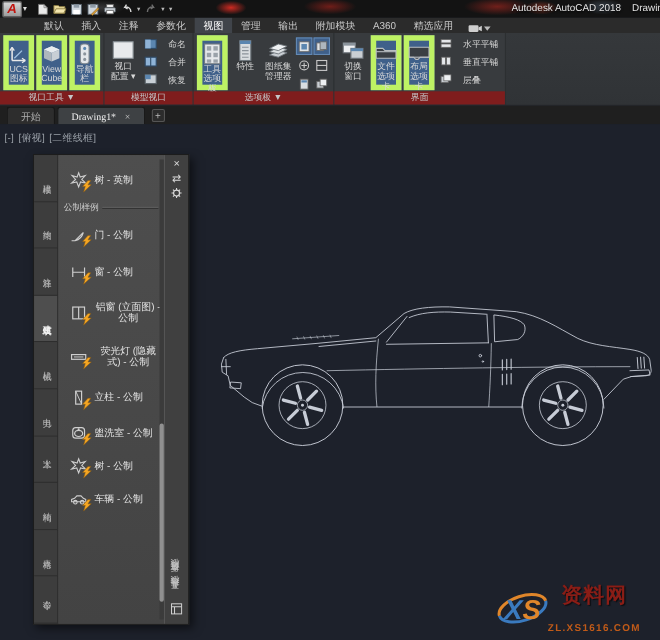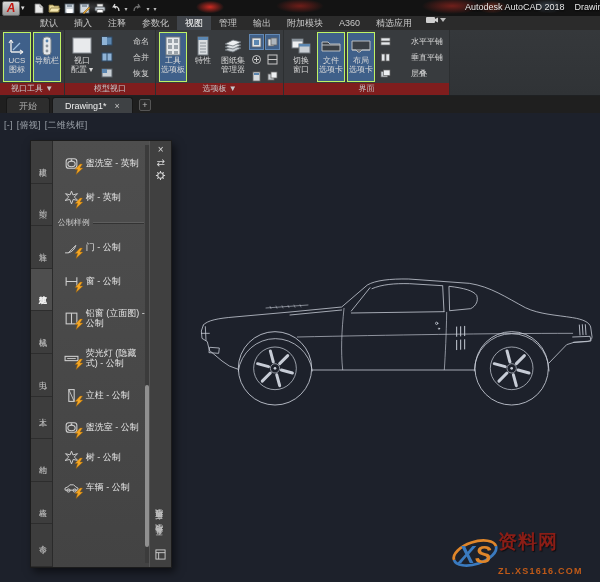--- a/index.html
+++ b/index.html
@@ -23,55 +23,55 @@
     font-size:12px; line-height:13px; text-align:center; }
   .logo-dd { color:#ddd; font-size:7px; margin:0 3px 0 1px; }
   .qat { display:flex; align-items:center; gap:4px; margin-left:6px; }
   .qat svg { display:block; }
   .qat .dd { color:#bbb; font-size:6px; }
   .win-title { position:absolute; left:465px; top:2px; white-space:nowrap; color:#e6e6e6; font-size:9px;
     text-shadow:0 1px 2px #000; width:135px; overflow:hidden; }
   .win-title span { margin-right:10px; }
 
   
-  .ribbon-tabs { height:14px; background:#2b2b2b; display:flex; align-items:flex-start; padding-left:32px; }
+  .ribbon-tabs { height:14px; background:#2b2b2b; display:flex; align-items:flex-end; padding-left:32px; }
   .rtab { color:#c9c9c9; font-size:9px; line-height:14px; padding:0 8px; cursor:default; }
   .rtab.active { background:#40444a; color:#fff; }
   .camera-btn { display:flex; align-items:center; gap:2px; padding:0 6px; }
   .tri-down { width:0; height:0; border-left:3px solid transparent; border-right:3px solid transparent; border-top:4px solid #bbb; }
 
   
   .ribbon { position:relative; height:66px; background:#383b3e; display:flex;
     border-bottom:1px solid #1f2123; }
   .panel { position:relative; display:flex; align-items:flex-start; gap:2px; padding:2px 3px 13px 3px;
     border-right:1px solid #2c2f31; }
   .panel-label { position:absolute; left:0; right:0; bottom:0; height:12px; background:#7f1d1d;
     color:#c4c6c8; font-size:8px; line-height:12px; text-align:center; white-space:nowrap; overflow:hidden; }
   .bigbtn { width:28px; height:50px; display:flex; flex-direction:column; align-items:center;
     color:#d8d8d8; font-size:8px; line-height:1.1; text-align:center; padding-top:2px; border:1px solid transparent; }
-  .bigbtn.hl { background:#3f608a; border:1px solid #bef264;text-align:center; }
+  .bigbtn.hl { background:#3f608a; border:5px solid #bef264;text-align:center; }
   .bigbtn .bicon { height:22px; display:flex; align-items:center; }
   .smallcol { display:flex; flex-direction:column; justify-content:space-between; height:50px; padding:2px 0; }
-  .smallbtn { display:flex; align-items:center; gap:20px; color:#d6d6d6; font-size:8px; height:14px; padding:0 2px; border:1px solid transparent; }
+  .smallbtn { display:flex; align-items:flex-start; gap:10px; color:#d6d6d6; font-size:8px; height:14px; padding:0 2px; border:1px solid transparent; }
   .minigrid { display:grid; grid-template-columns:15px 15px; grid-auto-rows:16px; gap:1px; padding-top:2px; }
   .minicell { display:flex; align-items:center; justify-content:center; border:1px solid transparent; }
   .minicell.hl { background:#3f608a; border:1px solid #6288b3; }
   .ribbon-rest { flex:1; background:linear-gradient(180deg,#35383b,#303336); }
 
   
   .filetabs { height:17px; background:#1f1f1f; display:flex; align-items:flex-end; padding-left:6px; }
   .ftab { height:16px; line-height:16px; font-size:9px; padding:0 12px; color:#aeaeae;
-    background:#2d2d2d; border:1px solid #171717; border-bottom:none; border-radius:3px 3px 0 0; margin-right:2px; }
+    background:#2d2d2d; border:1px solid #171717; border-bottom:none; border-radius:3px 3px 0 0; margin-right:2px;font-family:Liberation Serif, serif; }
   .ftab.active { background:#3e4144; color:#f0f0f0; display:flex; align-items:center; gap:8px; }
   .ftab .closex { color:#c5c5c5; font-size:9px; }
   .newtab { width:12px; height:12px; margin:0 0 2px 4px; border:1px solid #555; background:#2c2c2c;
     color:#bbb; font-size:9px; line-height:10px; text-align:center; border-radius:2px; }
 
   
-  .canvas { position:relative; width:600px; height:469px; background:#1d212b; overflow:hidden; }
+  .canvas { position:relative; width:600px; height:469px; background:#1d212b; overflow:hidden;text-align:center; }
   .vp-controls { position:absolute; left:4px; top:6px; color:#9aa0a8; font-size:9px; letter-spacing:.3px; }
   .vp-controls span { margin-right:1px; }
 
   
   .palette { position:absolute; left:30px; top:27px; width:142px; height:428px; display:flex;
     box-shadow:3px 4px 8px rgba(0,0,0,.55); border:1px solid #1c1c1c; background:#454545; }
   .side-tabs { width:22px; background:#3a3a3a; display:flex; flex-direction:column; border-right:1px solid #2a2a2a; }
   .ptab { flex:1; writing-mode:vertical-rl; text-orientation:upright; display:flex; align-items:center; justify-content:center;
     color:#b3b3b3; font-size:8px; letter-spacing:1px; border-bottom:1px solid #2d2d2d; background:#3d3d3d; }
   .ptab.active { background:#4e4e4e; color:#f2f2f2; font-weight:bold; }
@@ -187,20 +187,32 @@
       <div class="bigbtn hl">
         <span class="bicon">
           <svg width="18" height="18" viewBox="0 0 18 18">
               <path d="M3 15 L15 15 M3 15 L3 3" stroke="#e8e8e8" stroke-width="1.4" fill="none"></path>
               <path d="M3 3 l-2 3 M3 3 l2 3 M15 15 l-3-2 M15 15 l-3 2" stroke="#e8e8e8" stroke-width="1.2" fill="none"></path>
               <path d="M5 13 L12 6" stroke="#9fc0e0" stroke-width="1.2"></path>
             </svg>
         </span>
         <span>UCS</span>
         <span>图标</span>
+      </div>
+      <div class="bigbtn hl">
+        <span class="bicon">
+          <svg width="18" height="18" viewBox="0 0 18 18">
+              <path d="M9 2 L16 5 9 8 2 5 Z" fill="#dfe3e7" stroke="#6b7艺5" stroke-width="0"></path>
+              <path d="M9 2 L16 5 9 8 2 5 Z" fill="#e8ecef"></path>
+              <path d="M2 5 L9 8 9 16 2 13 Z" fill="#aeb6bd"></path>
+              <path d="M16 5 L9 8 9 16 16 13 Z" fill="#c8cfd5"></path>
+            </svg>
+        </span>
+        <span>View</span>
+        <span>Cube</span>
       </div>
       <div class="bigbtn hl">
         <span class="bicon">
           <svg width="12" height="20" viewBox="0 0 12 20">
               <rect x="2" y="1" width="8" height="18" rx="3" fill="#e4e7ea" stroke="#7c858c" stroke-width="1"></rect>
               <circle cx="6" cy="5" r="1.4" fill="#5b86b0"></circle>
               <circle cx="6" cy="10" r="1.4" fill="#8a939b"></circle>
               <circle cx="6" cy="15" r="1.4" fill="#8a939b"></circle>
             </svg>
         </span>
@@ -468,33 +480,20 @@
         <div class="ptab">机械</div>
         <div class="ptab">电力</div>
         <div class="ptab">土木…</div>
         <div class="ptab">结构</div>
         <div class="ptab">表格</div>
         <div class="ptab">命令…</div>
       </div>
 
       <div class="items">
 
-        <div class="pitem h32">
-          <span class="iwrap">
-              <svg class="base" width="15" height="15" viewBox="0 0 14 14">
-                <rect x="2" y="2.5" width="10" height="9" rx="2.5" fill="none" stroke="#cfcfcf" stroke-width="1"></rect>
-                <ellipse cx="7" cy="7.5" rx="3.4" ry="2.6" fill="none" stroke="#cfcfcf" stroke-width="1"></ellipse>
-                <circle cx="7" cy="4" r=".9" fill="#cfcfcf"></circle>
-              </svg>
-            <svg class="bolt" width="10" height="11" viewBox="0 0 9 11">
-                <path d="M5.5 0 L0.5 5.5 H3 L1.5 10.5 L8.5 4 H5.5 L8 0 Z" fill="#f5a623" stroke="#8a5a10" stroke-width=".5"></path>
-              </svg>
-            </span>
-          <span>盥洗室 - 英制</span>
-        </div>
 
         <div class="pitem h32">
           <span class="iwrap">
               <svg class="base" width="15" height="15" viewBox="0 0 14 14">
                 <path d="M7 1 L8.3 4.6 L12.6 3.4 L9.6 6.6 L13 9.8 L8.6 8.8 L7 13 L5.4 8.8 L1 9.8 L4.4 6.6 L1.4 3.4 L5.7 4.6 Z" fill="none" stroke="#cfcfcf" stroke-width=".9"></path>
               </svg>
             <svg class="bolt" width="10" height="11" viewBox="0 0 9 11">
                 <path d="M5.5 0 L0.5 5.5 H3 L1.5 10.5 L8.5 4 H5.5 L8 0 Z" fill="#f5a623" stroke="#8a5a10" stroke-width=".5"></path>
               </svg>
             </span>

